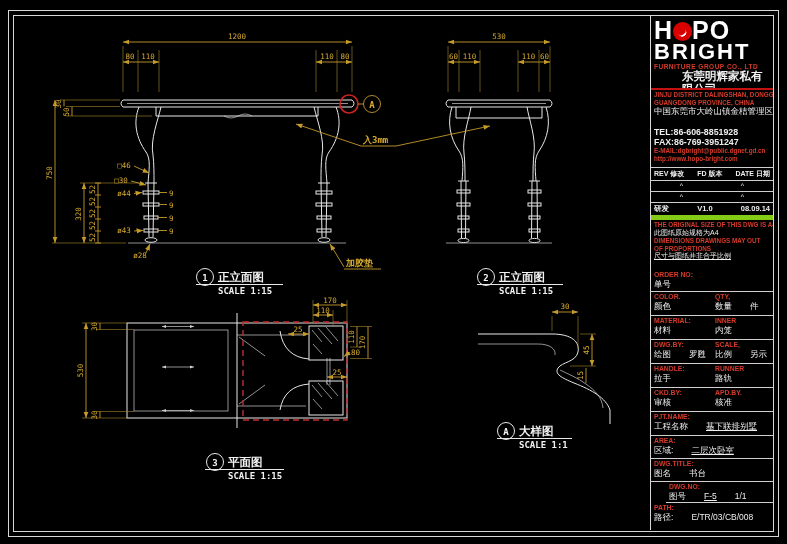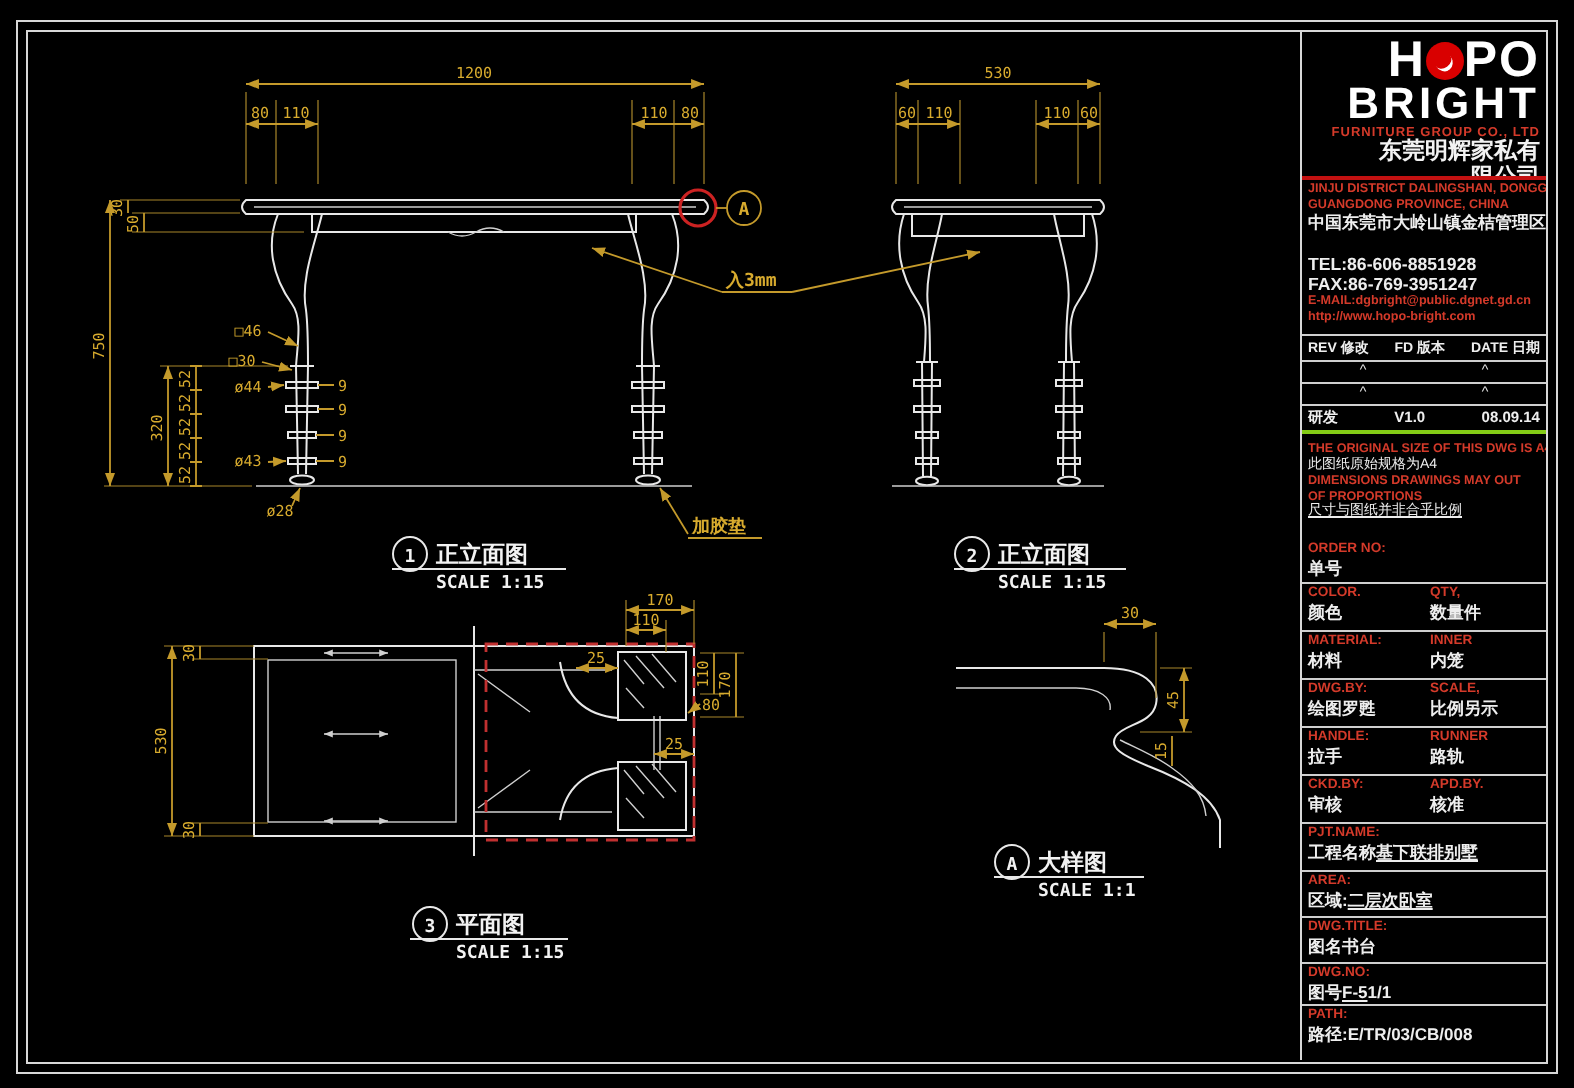--- a/index.html
+++ b/index.html
@@ -7,52 +7,52 @@
          font-family:"Liberation Sans",sans-serif;padding-left:48px;}
   .frame-outer{position:absolute;left:8px;top:10px;width:769px;height:525px;border:1px solid #d8d8d8;}
   .frame-inner{position:absolute;left:13px;top:15px;width:759px;height:515px;border:1px solid #d8d8d8;}
   #drawing{position:absolute;left:14px;top:16px;}
 
   
   #titleblock{position:absolute;left:650px;top:16px;width:123px;height:514px;
       border-left:1px solid #d8d8d8;display:flex;flex-direction:column;color:#e8e8e8;box-sizing:border-box;}
   .tb-sec{padding:1px 3px;box-sizing:border-box;overflow:hidden;}
   .bb{border-bottom:1px solid #cfcfcf;}
-  .tb-logo{height:74px;text-align:right;border-bottom:2px solid #c41111;padding-top:2px;}
+  .tb-logo{height:74px;text-align:left;border-bottom:2px solid #c41111;padding-top:2px;}
   .l1{font-weight:bold;font-size:25px;line-height:24px;letter-spacing:1px;color:#fff;}
   .dot{display:inline-block;width:19px;height:19px;background:#d90000;border-radius:50%;
        vertical-align:-2px;position:relative;}
   .dot:after{content:"";position:absolute;left:4px;top:4px;width:9px;height:9px;
        border-bottom:2px solid #fff;border-radius:50%;transform:rotate(-35deg);}
   .l2{font-weight:bold;font-size:22px;line-height:20px;letter-spacing:2px;color:#fff;}
   .l3{color:#d43a2a;font-size:6.5px;font-weight:bold;letter-spacing:.5px;margin-top:1px;}
   .l4{color:#f2f2f2;font-size:11.5px;font-weight:bold;line-height:13px;margin-left:28px;}
   .tb-addr{height:36px;}
   .tb-contact{height:42px;}
   .tb-rev{height:52px;padding:0;}
   .tb-notes{height:50px;}
   .tb-order{height:22px;}
   .red6{color:#d43a2a;font-size:6.3px;line-height:7.5px;font-weight:bold;white-space:nowrap;}
   .red7{color:#d43a2a;font-size:6.8px;line-height:8px;font-weight:bold;white-space:nowrap;}
   .wh7{color:#eee;font-size:7px;line-height:8.5px;white-space:nowrap;}
-  .wh8{color:#eee;font-size:8.5px;line-height:10px;font-weight:bold;white-space:nowrap;}
+  .wh8{color:#eee;font-size:8.5px;line-height:10px;font-weight:normal;white-space:nowrap;}
   .wh9{color:#eee;font-size:8.8px;line-height:10px;font-weight:bold;white-space:nowrap;}
   .u{text-decoration:underline;}
   .rev-hdr{display:flex;justify-content:space-between;font-size:7px;font-weight:bold;
       color:#eee;border-bottom:1px solid #cfcfcf;padding:1px 3px;}
   .rev-row{display:flex;justify-content:space-around;height:10px;border-bottom:1px solid #cfcfcf;
       font-size:7px;color:#eee;line-height:10px;}
   .rev-entry{display:flex;justify-content:space-between;padding:1px 3px;font-size:7.5px;
-      font-weight:bold;color:#eee;border-bottom:2px solid #84cc16;}
+      font-weight:bold;color:#eee;border-bottom:5px solid #84cc16;}
   .row2{display:flex;height:24px;padding:0;}
   .row2 .cell{flex:1;padding:1px 3px;box-sizing:border-box;}
   .row2 .cell+ .cell{border-left:0;}
   .full{padding:1px 3px;}
-  .h24{height:24px;} .h23{height:23px;} .h21{height:21px;} .h22{height:22px;flex:1;}
-  .vline{display:flex;gap:0;}
+  .h24{height:24px;} .h23{height:23px;} .h21{height:21px;margin-left:15px;} .h22{height:22px;flex:1;}
+  .vline{display:flex;gap:18px;}
 
   
   .st{stroke:#e8e8e8;stroke-width:1;fill:none;}
   .stw{stroke:#cfcfcf;stroke-width:0.7;fill:none;}
   .dl{stroke:#c49a2b;stroke-width:0.9;fill:none;}
   .de{stroke:#a8862a;stroke-width:0.6;fill:none;}
   text.d{fill:#d8ab2e;font-family:"DejaVu Sans Mono",monospace;font-size:7.5px;text-anchor:middle;}
   text.ds{fill:#d8ab2e;font-family:"DejaVu Sans Mono",monospace;font-size:7.5px;text-anchor:start;}
   text.dn{fill:#d8ab2e;font-family:"DejaVu Sans Mono",monospace;font-size:9px;font-weight:bold;text-anchor:start;}
   text.vl{fill:#f2f2f2;font-family:"Liberation Sans",sans-serif;font-size:11.5px;font-weight:bold;}

